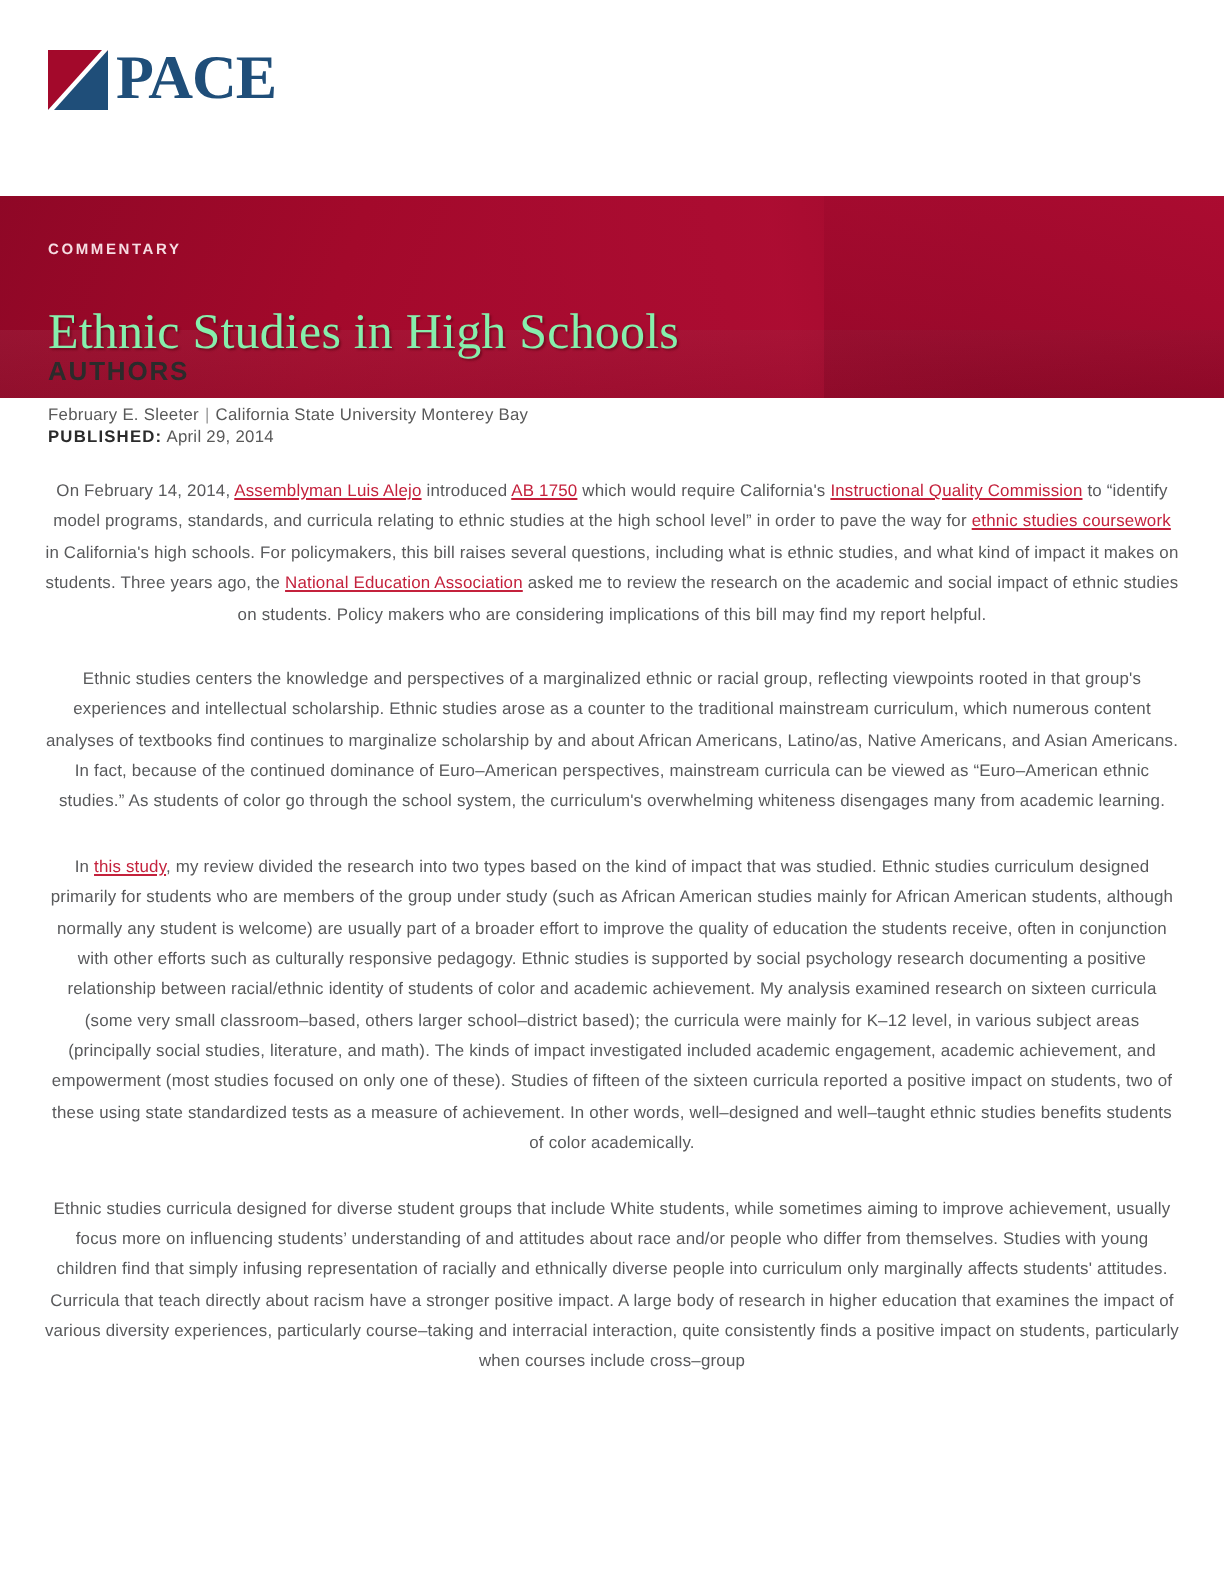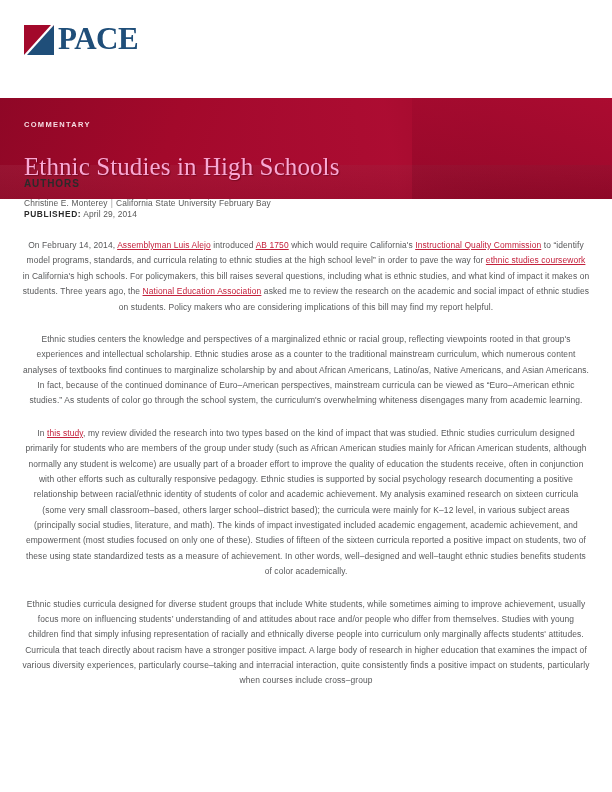--- a/index.html
+++ b/index.html
@@ -110,35 +110,35 @@
     color: #F6DCE2;
     text-transform: uppercase;
   }
   .hero-title {
     position: absolute;
     top: 38px;
     left: 0;
     font-family: "Liberation Serif", serif;
     font-size: 25px;
     font-weight: normal;
-    color: #f9a8d4;
+    color: #86efac;
     letter-spacing: 0.1px;
     line-height: 1.1;
     text-shadow: 1px 1px 1px rgba(70,0,14,0.45);
   }
 
   
   .meta {
     position: absolute;
     left: 24px;
     top: 178px;
     width: 564px;
   }
   .meta-heading {
-    font-size: 10px;
+    font-size: 13px;
     font-weight: bold;
     letter-spacing: 0.9px;
     color: #2B2B2B;
     text-transform: uppercase;
     margin-bottom: 8px;
   }
   .meta-line {
     font-size: 8.4px;
     color: #595959;
     line-height: 1.45;
@@ -205,21 +205,21 @@
     <div class="hero-sheen"></div>
     <div class="hero-content">
       <div class="kicker">COMMENTARY</div>
       <h1 class="hero-title">Ethnic Studies in High Schools</h1>
     </div>
   </div>
 
   <div class="meta">
     <div class="meta-heading">AUTHORS</div>
     <div class="meta-line">
-      <span>Christine E. Monterey</span><span class="meta-sep">|</span><span>California State University February Bay</span>
+      <span>February E. Sleeter</span><span class="meta-sep">|</span><span>California State University Monterey Bay</span>
     </div>
     <div class="published">
       <span class="pub-label">PUBLISHED:</span>
       <span>April 29, 2014</span>
     </div>
   </div>
 
   <div class="body-copy">
 
     <p><span>On February 14, 2014, </span><a href="#">Assemblyman Luis Alejo</a><span> introduced </span><a href="#">AB 1750</a><span> which would require California's </span><a href="#">Instructional Quality Commission</a><span> to “identify model programs, standards, and curricula relating to ethnic studies at the high school level” in order to pave the way for </span><a href="#">ethnic studies coursework</a><span> in California's high schools. For policymakers, this bill raises several questions, including what is ethnic studies, and what kind of impact it makes on students. Three years ago, the </span><a href="#">National Education Association</a><span> asked me to review the research on the academic and social impact of ethnic studies on students. Policy makers who are considering implications of this bill may find my report helpful.</span></p>

